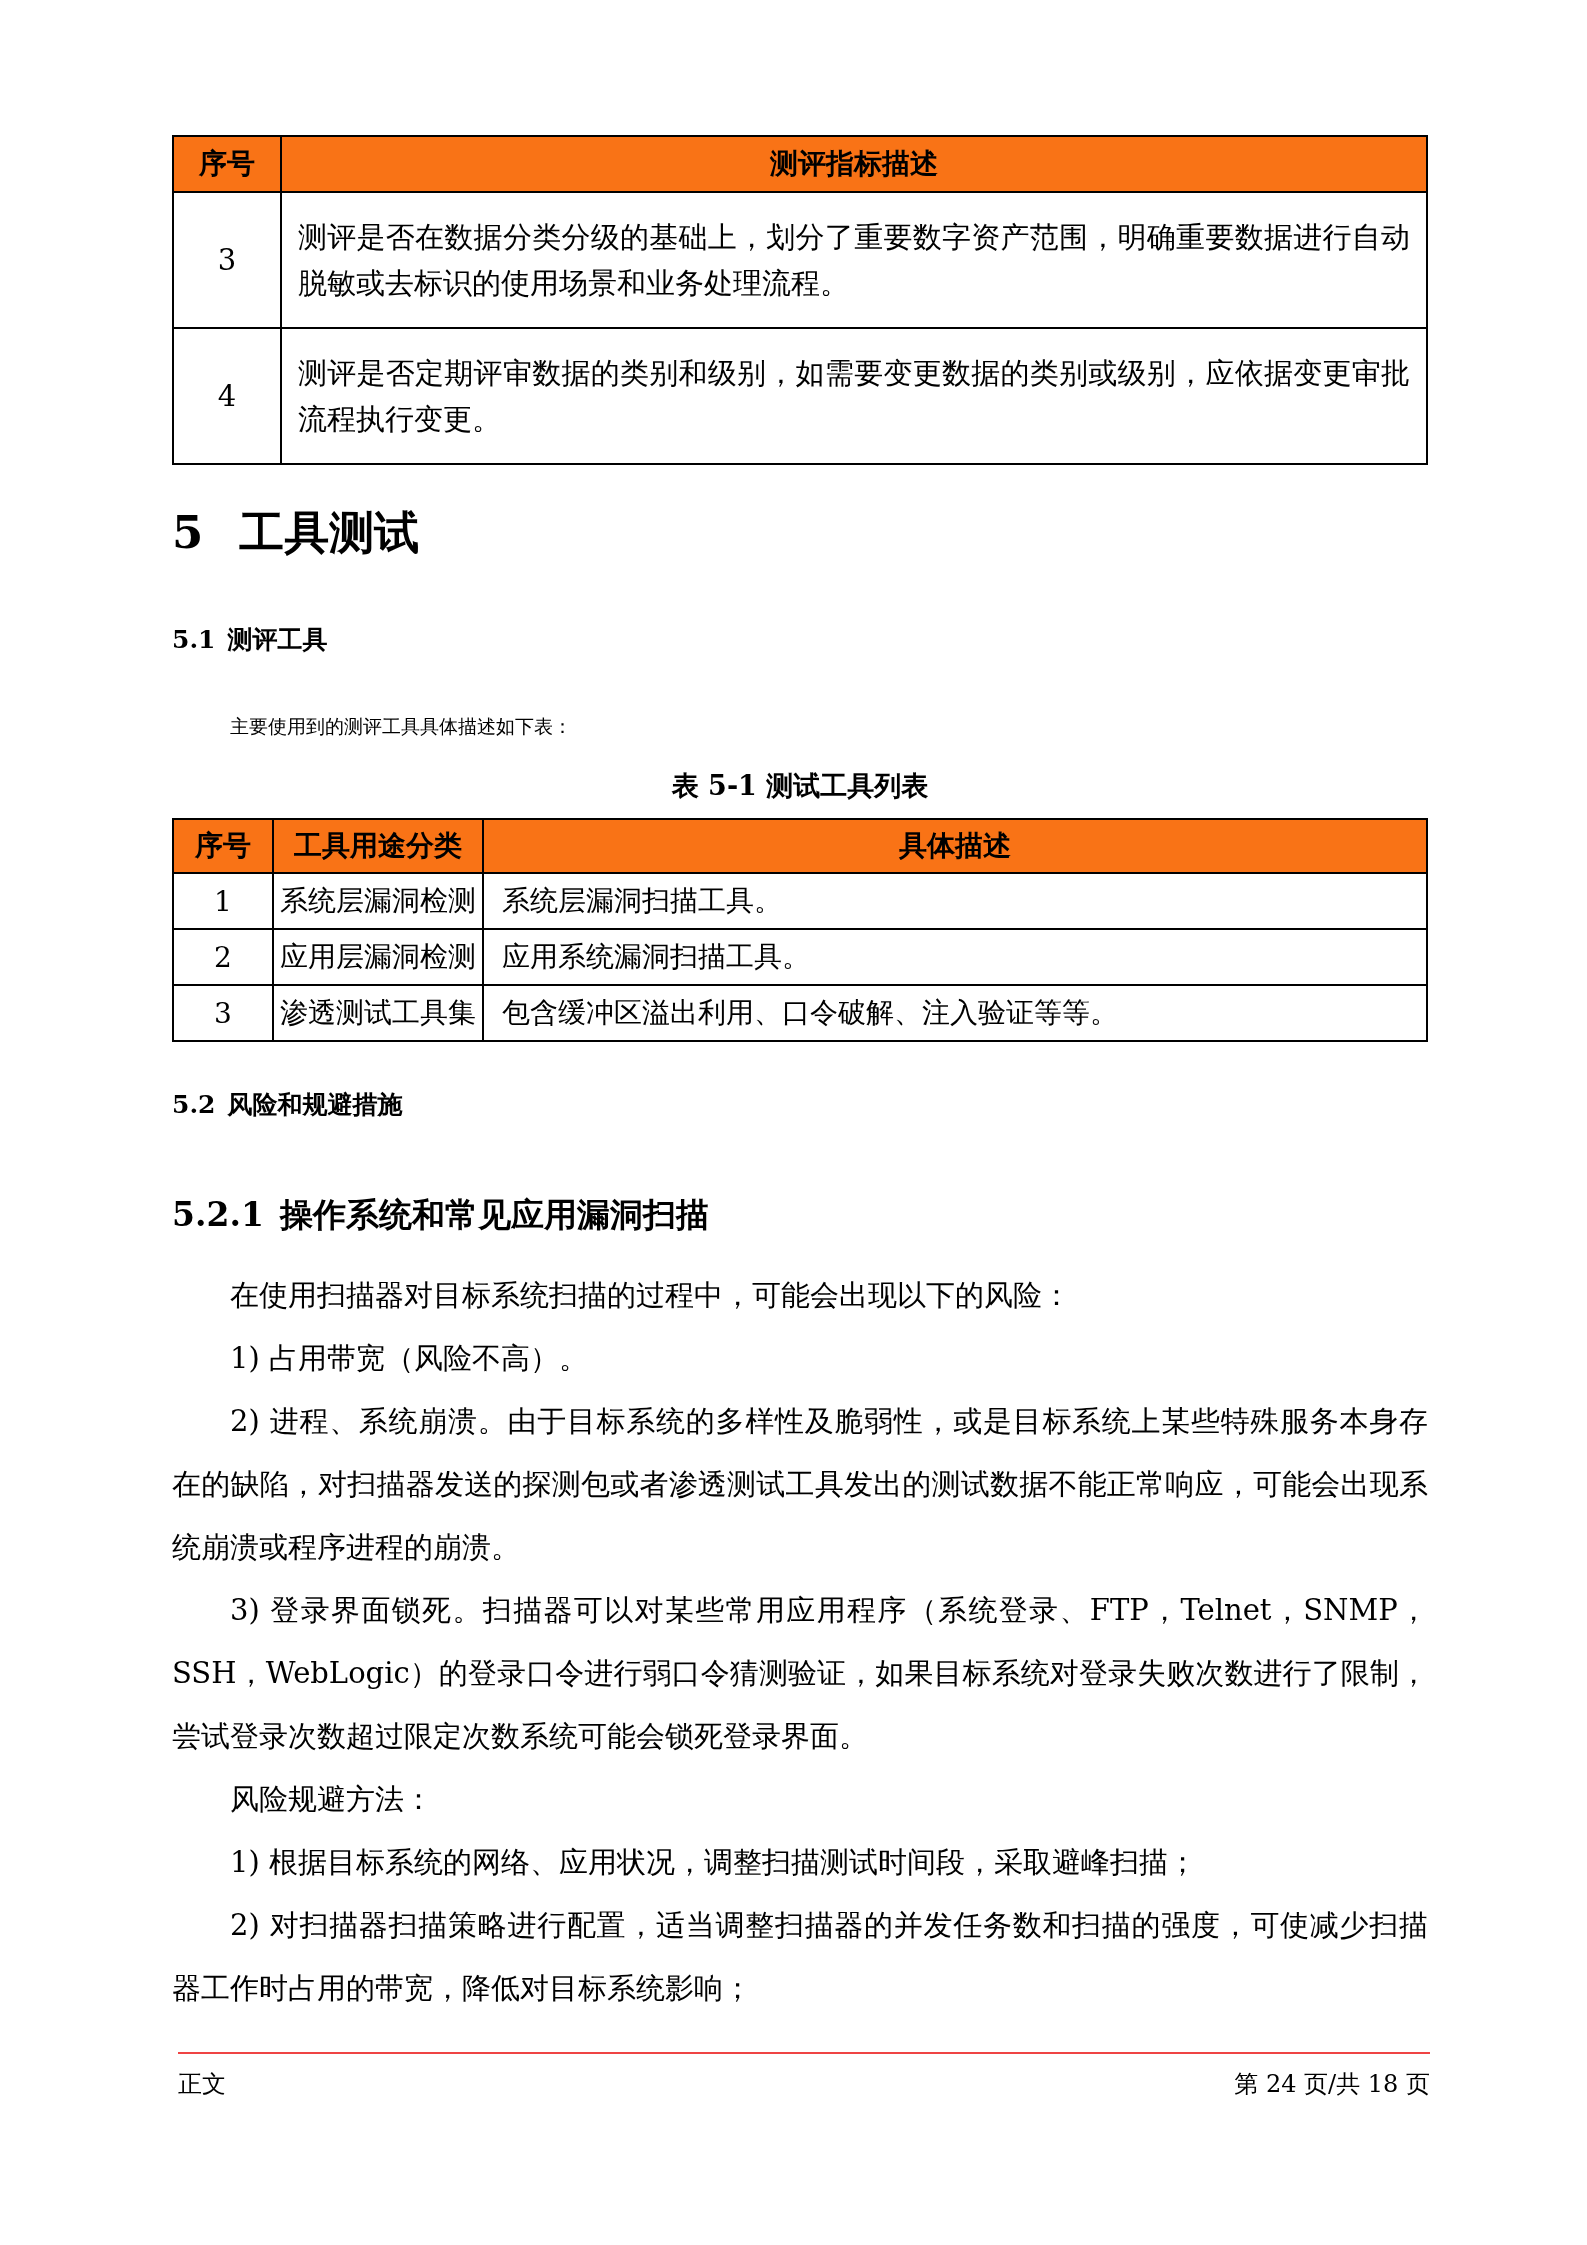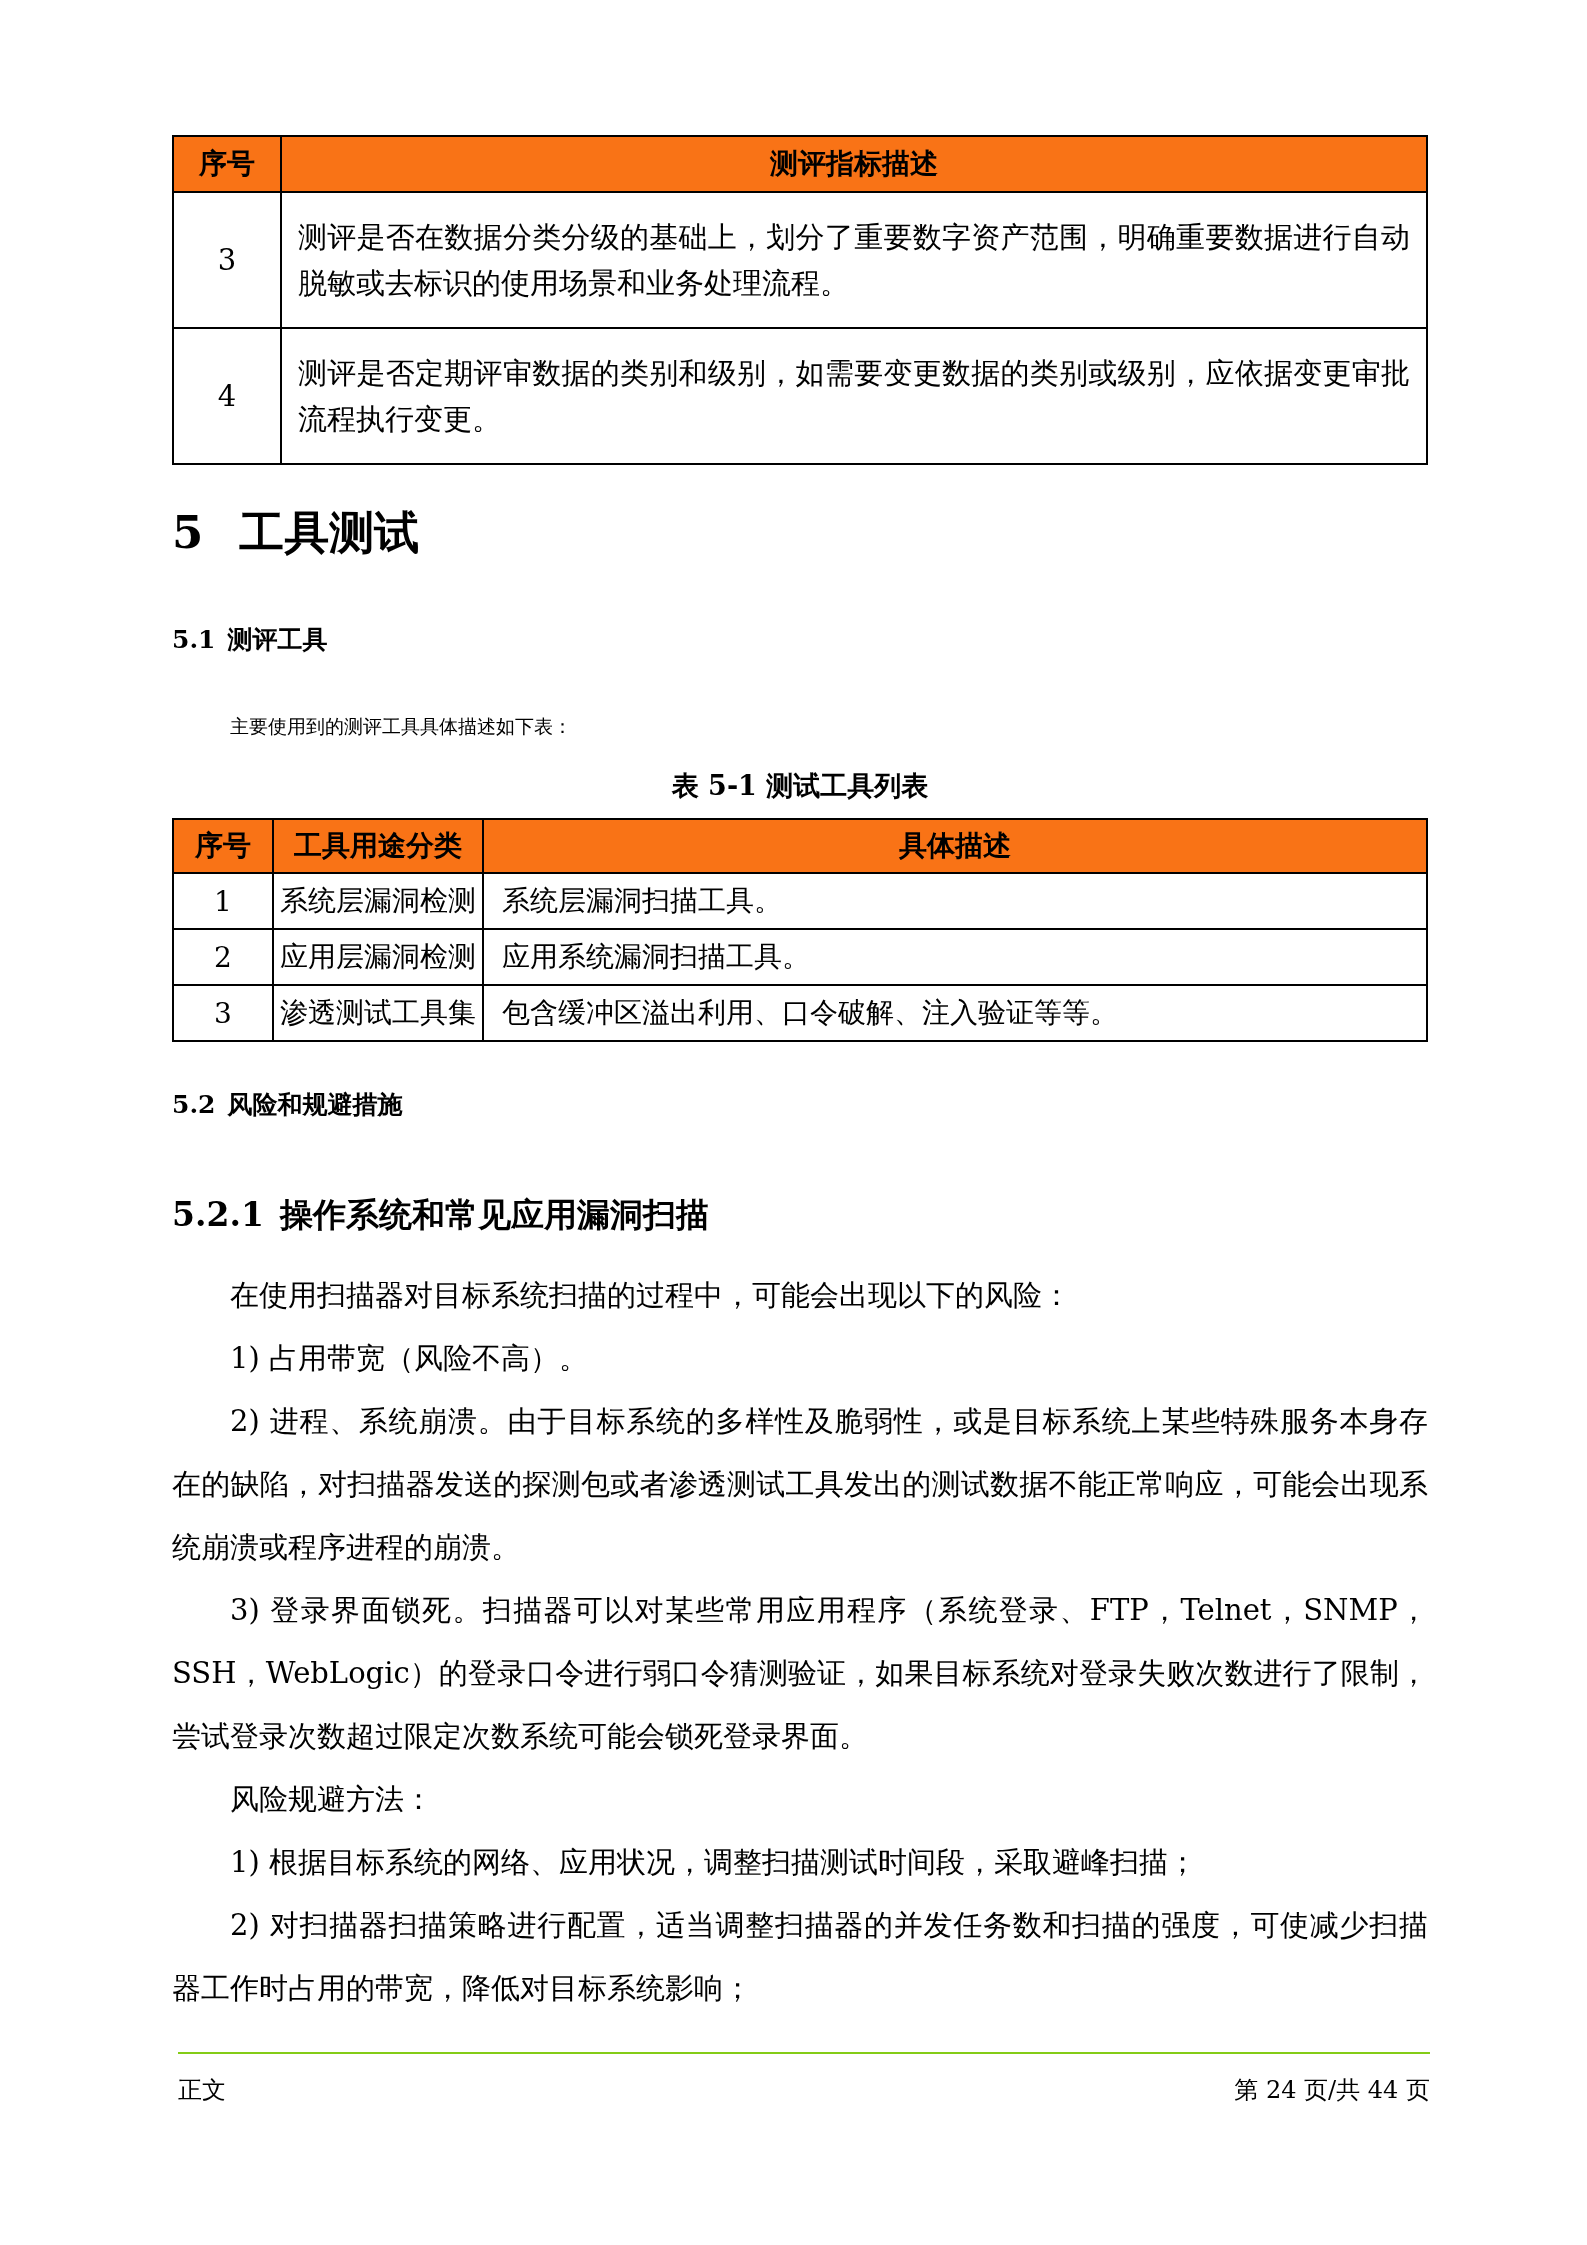--- a/index.html
+++ b/index.html
@@ -49,21 +49,21 @@
 
   
   .intro { margin-top:58px; font-size:19px; text-indent:58px; }
   .caption { margin-top:28px; text-align:center; font-weight:bold; font-size:27px; }
   .body-text { margin-top:26px; font-size:29px; line-height:63px; text-align:justify; }
   .body-text p { text-indent:58px; }
 
   
   .footer {
     position:absolute; left:178px; width:1252px; top:2052px;
-    border-top:2px solid #84cc16; padding-top:20px;
+    border-top:2px solid #ef4444; padding-top:14px;
     display:flex; justify-content:space-between; font-size:24px;
   }
 </style>
 </head>
 <body>
 
 <div class="page">
   <div class="content">
 
     <table class="tbl-indicators">
@@ -135,15 +135,15 @@
       <p>2) 进程、系统崩溃。由于目标系统的多样性及脆弱性，或是目标系统上某些特殊服务本身存在的缺陷，对扫描器发送的探测包或者渗透测试工具发出的测试数据不能正常响应，可能会出现系统崩溃或程序进程的崩溃。</p>
       <p>3) 登录界面锁死。扫描器可以对某些常用应用程序（系统登录、FTP，Telnet，SNMP，SSH，WebLogic）的登录口令进行弱口令猜测验证，如果目标系统对登录失败次数进行了限制，尝试登录次数超过限定次数系统可能会锁死登录界面。</p>
       <p>风险规避方法：</p>
       <p>1) 根据目标系统的网络、应用状况，调整扫描测试时间段，采取避峰扫描；</p>
       <p>2) 对扫描器扫描策略进行配置，适当调整扫描器的并发任务数和扫描的强度，可使减少扫描器工作时占用的带宽，降低对目标系统影响；</p>
     </div>
   </div>
 
   <div class="footer">
     <span>正文</span>
-    <span>第 24 页/共 44 页</span>
+    <span>第 24 页/共 18 页</span>
   </div>
 </div>
 
 </body></html>

